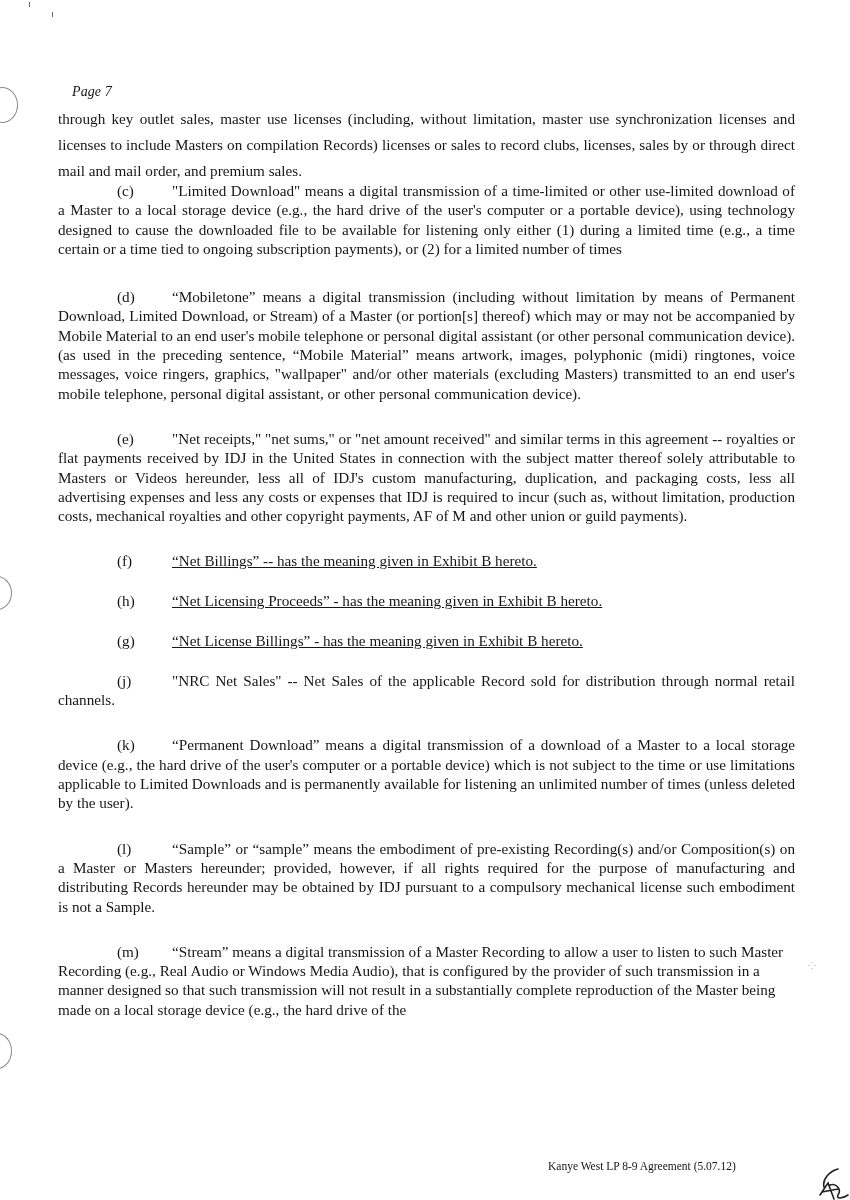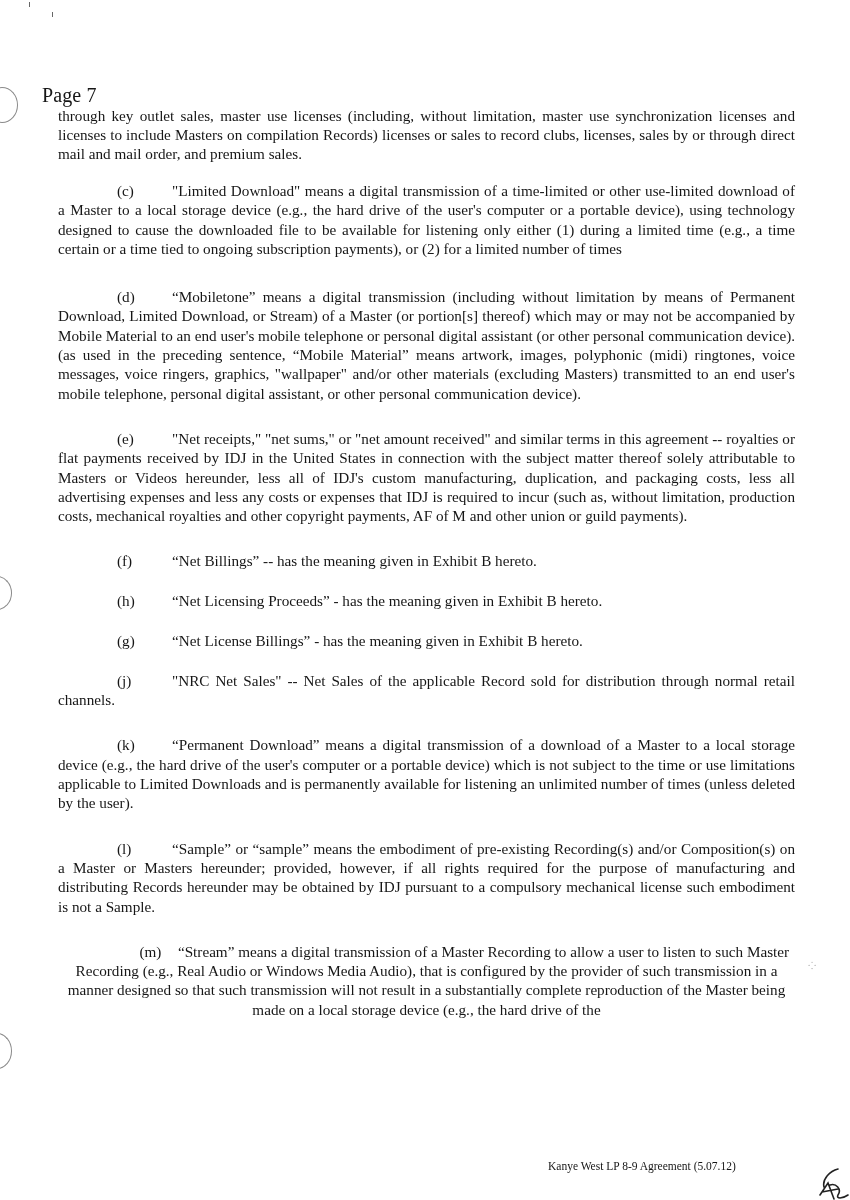--- a/index.html
+++ b/index.html
@@ -1,26 +1,26 @@
 <!DOCTYPE html>
 <html><head>
   <meta charset="utf-8">
   <style>
     html, body { margin: 0; padding: 0; }
     body {
       width: 850px; height: 1200px; background: #ffffff; position: relative; overflow: hidden;
       font-family: "Liberation Serif", "DejaVu Serif", serif; color: #161616;
     }
-    .page-num { position: absolute; left: 42px; top: 84px; font-size: 20px; letter-spacing: 0.1px; }
+    .page-num { position: absolute; left: 72px; top: 84px; font-size: 14px; letter-spacing: 0.1px; font-style: italic; }
     .body-text { position: absolute; left: 58px; top: 181px; width: 737px; font-size: 15.2px; line-height: 19.3px; }
     .para { text-align: justify; margin: 0 0 20px 0; }
-    .para.first { position: absolute; left: 58px; top: 106px; width: 737px; font-size: 15.2px; line-height: 19px; text-align: justify; }
+    .para.first { position: absolute; left: 58px; top: 106px; width: 737px; font-size: 15.2px; line-height: 26px; text-align: justify; }
     .label { display: inline-block; width: 55px; margin-left: 59px; }
-    .short { margin: 0 0 20.5px 0; }
-    .ragged { text-align: center; }
+    .short { margin: 0 0 20.5px 0; text-decoration: underline; }
+    .ragged { text-align: left; }
     .footer { position: absolute; left: 548px; top: 1160px; font-size: 11.5px; }
     .punch { position: absolute; border: 1px solid #8a8a8a; border-radius: 50%; border-left-color: transparent; }
     .dot-mark { position: absolute; font-size: 10px; color: #aaa; }
     .initials { position: absolute; left: 808px; top: 1165px; width: 42px; height: 35px; }
     .tick { position: absolute; width: 1px; height: 5px; background: #666; }
   </style>
 </head>
 <body>
 
 <div class="tick" style="left:29px;top:2px;"></div>

